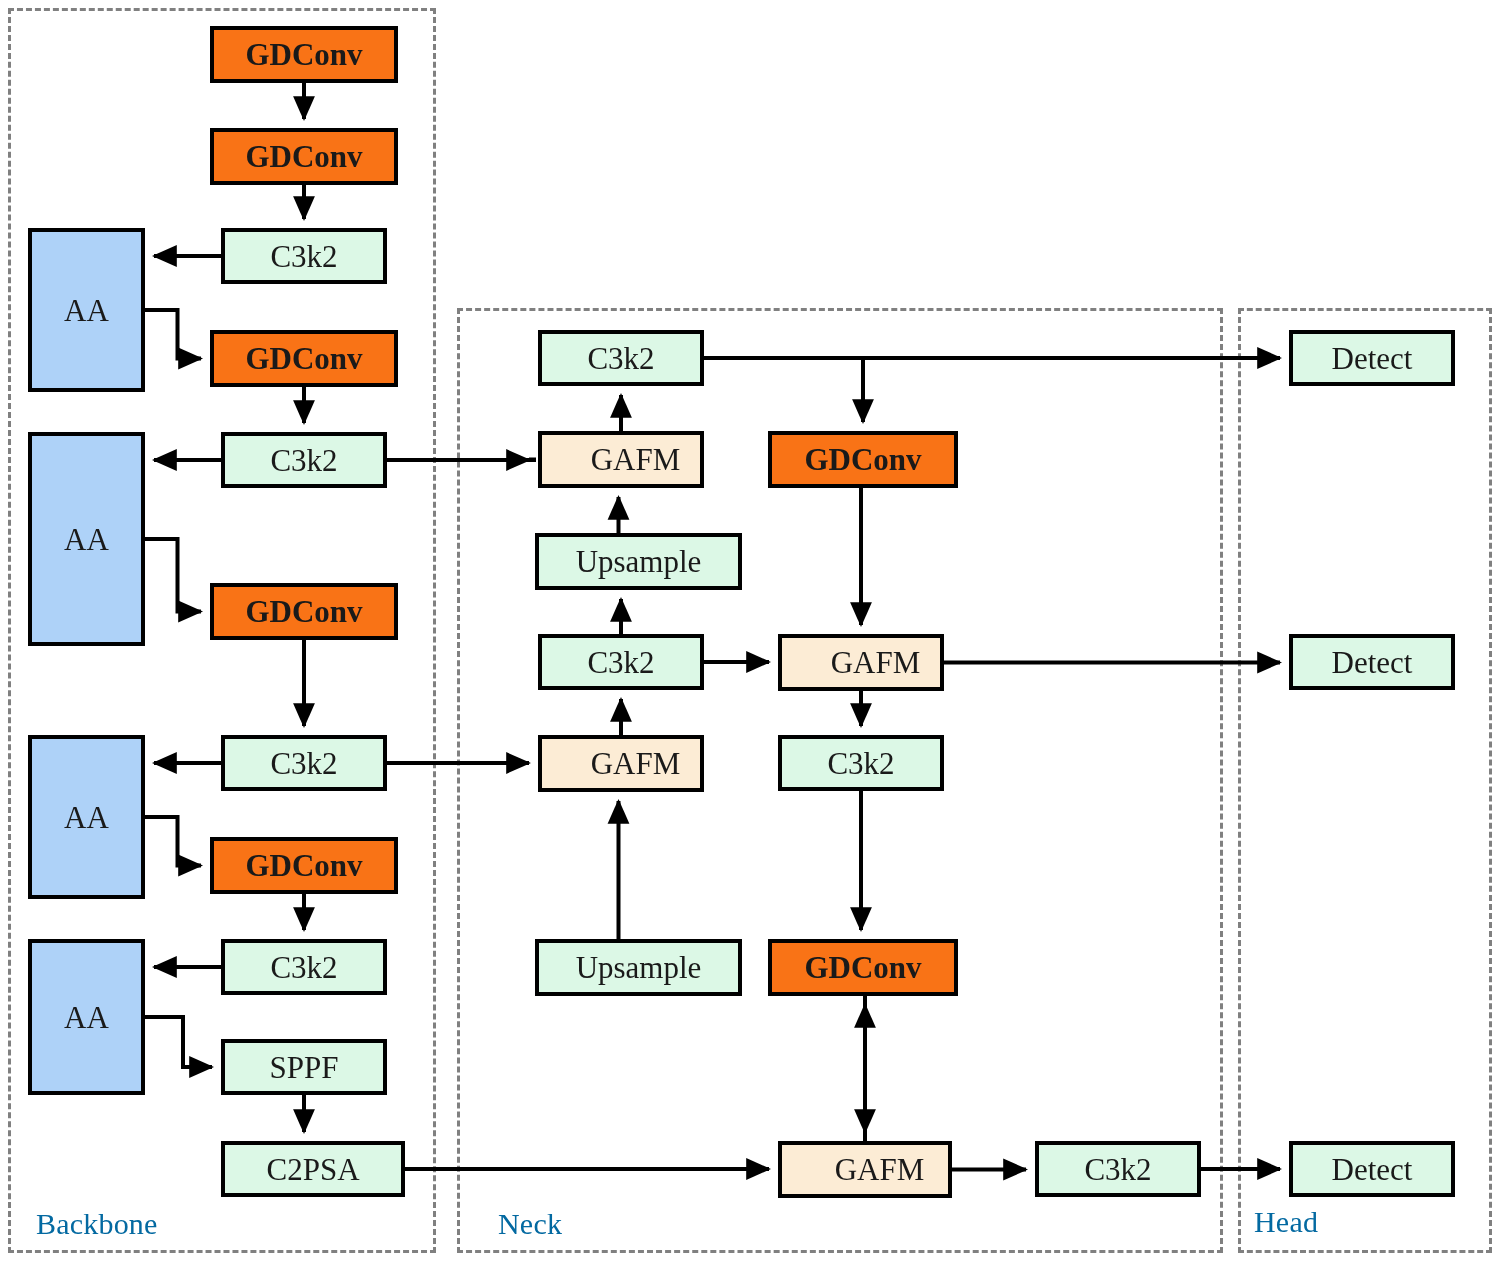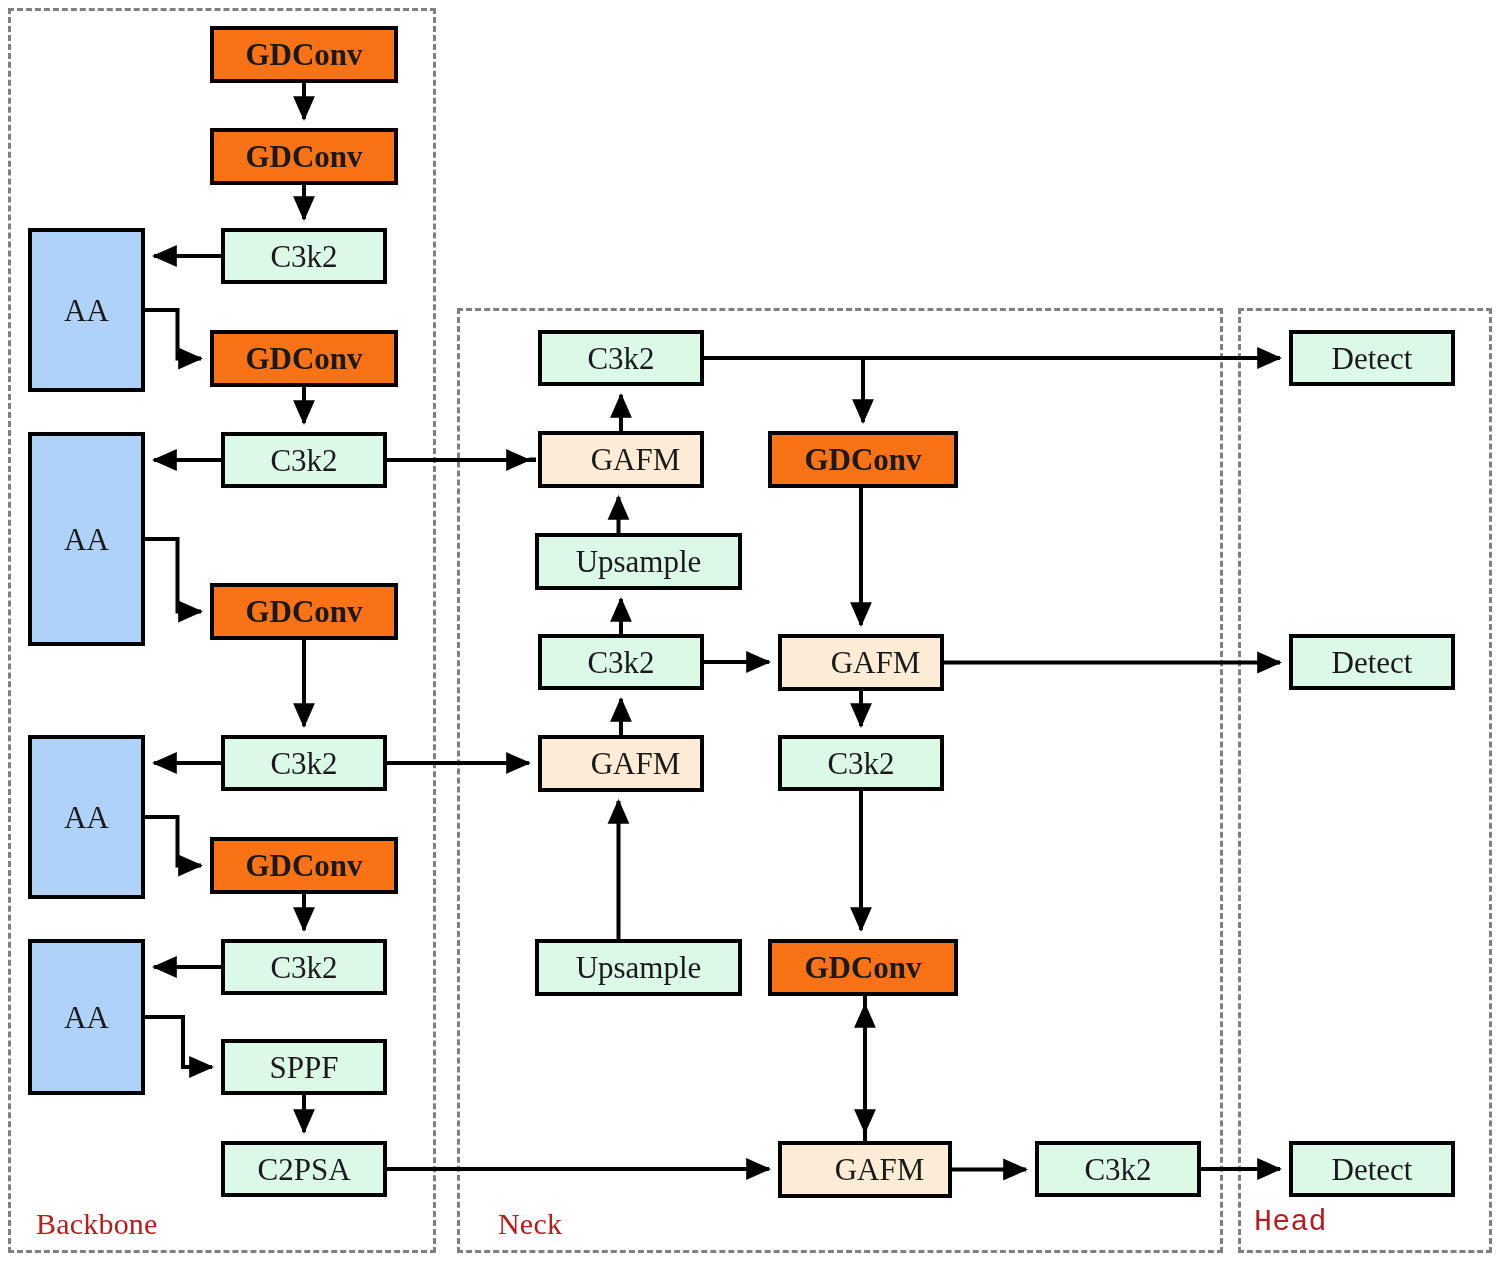--- a/index.html
+++ b/index.html
@@ -26,21 +26,21 @@
   }
   .group-box {
     position: absolute;
     border: 3px dashed #808080;
     box-sizing: border-box;
     background: transparent;
   }
   .group-label {
     position: absolute;
     font-size: 30px;
-    color: #b91c1c;
+    color: #0369a1;
     letter-spacing: 0.2px;
     white-space: nowrap;
   }
   .node {
     position: absolute;
     box-sizing: border-box;
     border: 4px solid #000000;
     display: flex;
     align-items: center;
     justify-content: center;
@@ -63,21 +63,21 @@
 <body>
 
 <div id="canvas">
 
   <div class="group-box" id="gb-backbone" style="left: 8px; top: 8px; width: 428px; height: 1245px; border-color: rgb(128, 128, 128);"></div>
   <div class="group-box" id="gb-neck" style="left: 457px; top: 308px; width: 766px; height: 945px; border-color: rgb(128, 128, 128);"></div>
   <div class="group-box" id="gb-head" style="left: 1238px; top: 308px; width: 254px; height: 945px; border-color: rgb(128, 128, 128);"></div>
 
   <span class="group-label" id="gl-backbone" style="left: 36px; top: 1207px;">Backbone</span>
   <span class="group-label" id="gl-neck" style="left: 498px; top: 1207px;">Neck</span>
-  <span class="group-label" id="gl-head" style="left: 1254px; top: 1205px; font-family: Liberation Mono, monospace;">Head</span>
+  <span class="group-label" id="gl-head" style="left: 1254px; top: 1205px;">Head</span>
 
   <svg id="wires" viewBox="0 0 1500 1268">
     <defs>
       <marker id="ah" viewBox="0 0 10 10" refX="9.2" refY="5" markerWidth="6.2" markerHeight="6.2" orient="auto-start-reverse">
         <path d="M 0 0.6 L 10 5 L 0 9.4 z" fill="#000000"></path>
       </marker>
     </defs>
     <g id="wire-group" stroke="#000000" stroke-width="4" fill="none">
         <path d="M 304 83 L 304 119" marker-end="url(#ah)" stroke-linecap="butt"></path>
         <path d="M 304 185 L 304 219" marker-end="url(#ah)" stroke-linecap="butt"></path>
@@ -152,21 +152,21 @@
       </div>
       <div class="node n-c3k2" style="left: 221px; top: 939px; width: 166px; height: 56px;">
         <span>C3k2</span>
       </div>
       <div class="node n-aa" style="left: 28px; top: 939px; width: 117px; height: 156px;">
         <span>AA</span>
       </div>
       <div class="node n-sppf" style="left: 221px; top: 1039px; width: 166px; height: 56px;">
         <span>SPPF</span>
       </div>
-      <div class="node n-c2psa" style="left: 221px; top: 1141px; width: 166px; height: 56px;">
+      <div class="node n-c2psa" style="left: 221px; top: 1141px; width: 184px; height: 56px;">
         <span>C2PSA</span>
       </div>
       <div class="node n-c3k2" style="left: 538px; top: 330px; width: 166px; height: 56px;">
         <span>C3k2</span>
       </div>
       <div class="node n-gafm" style="left: 538px; top: 431px; width: 166px; height: 57px;">
         <span>GAFM</span>
       </div>
       <div class="node n-ups" style="left: 515px; top: 533px; width: 207px; height: 57px;">
         <span>Upsample</span>

